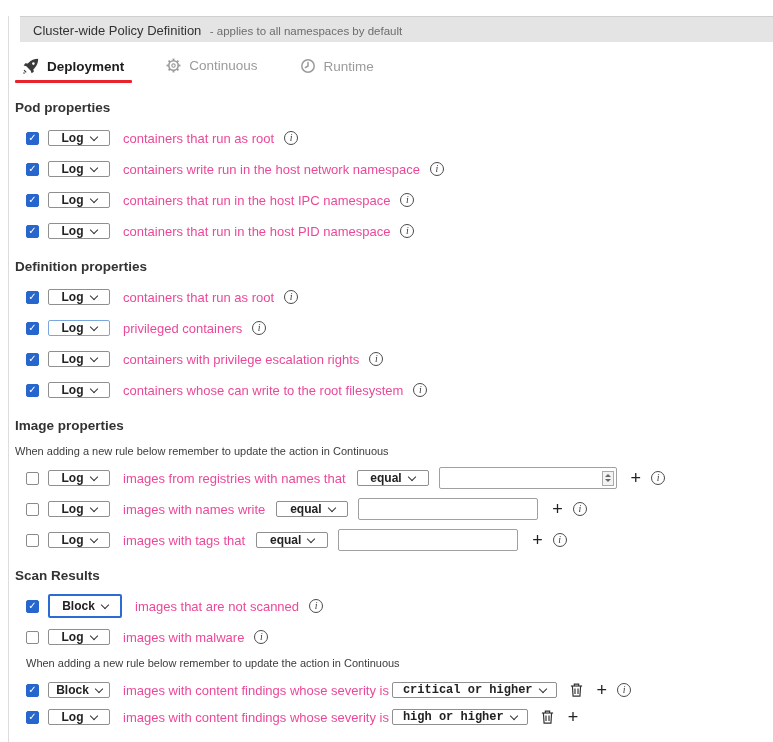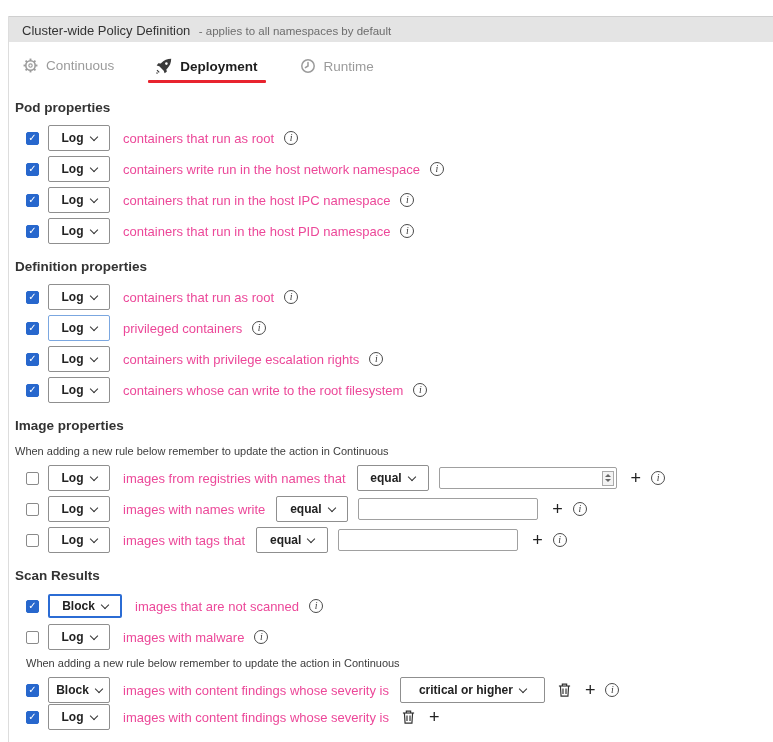--- a/index.html
+++ b/index.html
@@ -2,21 +2,21 @@
 <html><head>
 <meta charset="utf-8">
 <style>
   html,body{margin:0;padding:0;background:#fff;}
   body{width:773px;height:742px;overflow:hidden;
        font-family:"Liberation Sans","DejaVu Sans",sans-serif;color:#333;}
   .top-gap{height:16px;}
   .panel{margin-left:8px;border-left:1px solid #ddd;min-height:726px;box-sizing:border-box;}
   
   .header-bar{background:#e4e4e4;border-top:1px solid #cfcfcf;height:25px;line-height:25px;
-              padding-left:13px;white-space:nowrap;}
+              padding-left:13px;white-space:nowrap;margin-left:11px;}
   .header-title{font-size:13px;color:#333;}
   .header-sub{font-size:11.5px;color:#6d6d6d;margin-left:4px;}
   
   .tabs{display:flex;align-items:flex-start;margin:14px 0 0 6px;}
   .tab{display:flex;flex-direction:column;margin-right:26px;cursor:pointer;}
   .tab-main{display:flex;align-items:center;gap:8px;padding:2px 8px 6px 8px;}
   .tab-label{font-size:13.5px;color:#9b9b9b;}
   .tab.active .tab-label{color:#1d1d1d;font-weight:600;}
   .tab-underline{display:none;height:3px;background:#e8232e;border-radius:1px;}
   .tab.active .tab-underline{display:block;}
@@ -26,21 +26,21 @@
   .note{font-size:11px;color:#3c3c3c;margin:2px 0 10px 6px;}
   .note.indented{margin-left:17px;}
   
   .row{display:flex;align-items:center;margin:0 0 9px 17px;height:22px;}
   .row.tight{margin-bottom:5px;}
   .cb{width:13px;height:13px;box-sizing:border-box;border:1px solid #8a8a8a;background:#fff;
       border-radius:2px;display:inline-flex;align-items:center;justify-content:center;
       flex:0 0 auto;cursor:pointer;}
   .cb.checked{background:#2767cd;border-color:#2767cd;}
   .cb.checked::after{content:"\2713";color:#fff;font-size:10px;font-weight:bold;line-height:1;}
-  .dd{display:inline-flex;align-items:center;justify-content:center;gap:7px;height:26px;
+  .dd{display:inline-flex;align-items:center;justify-content:center;gap:7px;height:16px;
       box-sizing:border-box;border:1px solid #8f8f8f;border-radius:2px;background:#fff;
       margin-left:9px;cursor:pointer;flex:0 0 auto;}
   .dd.action{width:62px;}
   .dd.action-wide{width:70px;}
   .dd.hl{border-color:#7ba7e0;}
   .dd.focused{border:2px solid #2b6cd4;width:74px;height:24px;}
   .dd-label{font-size:12px;font-weight:600;color:#222;}
   .chev{width:5px;height:5px;border-right:1.6px solid #333;border-bottom:1.6px solid #333;
         transform:rotate(45deg);margin-top:-3px;flex:0 0 auto;}
   .lbl{font-size:13px;color:#ec4899;margin-left:13px;white-space:nowrap;}
@@ -55,35 +55,46 @@
        font-size:12px;padding:0 6px;outline:none;}
   .stepper{position:absolute;right:3px;top:3.5px;width:12px;height:15px;box-sizing:border-box;
            border:1px solid #aaa;background:#f3f3f3;display:flex;flex-direction:column;
            align-items:center;justify-content:center;cursor:pointer;}
   .tri-up{width:0;height:0;border-left:3px solid transparent;border-right:3px solid transparent;
           border-bottom:3.5px solid #666;}
   .tri-dn{width:0;height:0;border-left:3px solid transparent;border-right:3px solid transparent;
           border-top:3.5px solid #666;margin-top:1.5px;}
   .plus{font-size:18px;font-weight:400;color:#222;margin-left:14px;line-height:18px;
         cursor:pointer;flex:0 0 auto;}
-  .dd.severity{margin-left:11px;padding:0 18px;}
+  .dd.severity{margin-left:3px;padding:0 10px;font-family:Liberation Mono, monospace;}
   .trash{margin-left:13px;cursor:pointer;display:inline-flex;flex:0 0 auto;}
 </style>
 </head>
 <body>
 
 <div class="top-gap"></div>
 <div class="panel">
 
   <div class="header-bar">
     <span class="header-title">Cluster-wide Policy Definition</span>
     <span class="header-sub">- applies to all namespaces by default</span>
   </div>
 
   <div class="tabs">
+    <div class="tab active">
+      <span class="tab-main">
+        <svg class="icon-svg" width="16" height="16" viewBox="0 0 16 16">
+          <path fill="#3a3a3a" d="M15.2 0.8c-3.9 0-7.3 1.5-9.4 3.7l-1 1.1-2.5-0.4-1.6 2.2 2.6 0.9 4.4 4.4 0.9 2.6 2.2-1.6-0.4-2.5 1.1-1c2.2-2.1 3.7-5.5 3.7-9.4z"></path>
+          <circle fill="#fff" cx="10.4" cy="5.6" r="1.3"></circle>
+          <path stroke="#3a3a3a" stroke-width="1.2" d="M1 12.2l2.2 2.2M0.4 14.8l1.2 0.6"></path>
+        </svg>
+        <span class="tab-label">Deployment</span>
+      </span>
+      <span class="tab-underline"></span>
+    </div>
     <div class="tab">
       <span class="tab-main">
         <svg class="icon-svg" width="15" height="15" viewBox="0 0 16 16">
           <g stroke="#9b9b9b" fill="none">
             <circle cx="8" cy="8" r="5" stroke-width="1.7"></circle>
             <circle cx="8" cy="8" r="1.8" stroke-width="1.2"></circle>
             <g stroke-width="2">
               <line x1="13.2" y1="8" x2="15.4" y2="8"></line>
                 <line x1="0.6" y1="8" x2="2.8" y2="8"></line>
               <line x1="8" y1="13.2" x2="8" y2="15.4"></line>
@@ -92,31 +103,20 @@
                 <line x1="2.77" y1="2.77" x2="4.32" y2="4.32"></line>
               <line x1="11.68" y1="4.32" x2="13.23" y2="2.77"></line>
                 <line x1="2.77" y1="13.23" x2="4.32" y2="11.68"></line>
             </g>
           </g>
         </svg>
         <span class="tab-label">Continuous</span>
       </span>
 
     </div>
-    <div class="tab active">
-      <span class="tab-main">
-        <svg class="icon-svg" width="16" height="16" viewBox="0 0 16 16">
-          <path fill="#3a3a3a" d="M15.2 0.8c-3.9 0-7.3 1.5-9.4 3.7l-1 1.1-2.5-0.4-1.6 2.2 2.6 0.9 4.4 4.4 0.9 2.6 2.2-1.6-0.4-2.5 1.1-1c2.2-2.1 3.7-5.5 3.7-9.4z"></path>
-          <circle fill="#fff" cx="10.4" cy="5.6" r="1.3"></circle>
-          <path stroke="#3a3a3a" stroke-width="1.2" d="M1 12.2l2.2 2.2M0.4 14.8l1.2 0.6"></path>
-        </svg>
-        <span class="tab-label">Deployment</span>
-      </span>
-      <span class="tab-underline"></span>
-    </div>
     <div class="tab">
       <span class="tab-main">
         <svg class="icon-svg" width="16" height="16" viewBox="0 0 16 16">
           <g stroke="#9b9b9b" fill="none" stroke-width="1.5">
             <circle cx="8" cy="8" r="6.2"></circle>
             <path d="M8 4.4V8L5.4 9.6" stroke-linecap="round"></path>
           </g>
         </svg>
         <span class="tab-label">Runtime</span>
       </span>
@@ -308,20 +308,24 @@
     <span class="plus">+</span>
     <span class="info"></span>
   </div>
   <div class="row tight">
     <span class="cb checked"></span>
     <span class="dd action">
       <span class="dd-label">Log</span>
       <span class="chev"></span>
     </span>
     <span class="lbl">images with content findings whose severity is</span>
+    <span class="dd severity">
+      <span class="dd-label">high or higher</span>
+      <span class="chev"></span>
+    </span>
     <span class="trash">
       <svg width="13" height="14" viewBox="0 0 12 13">
         <g stroke="#333" stroke-width="1.1" fill="none">
           <path d="M0.8 2.8h10.4"></path>
             <path d="M4 2.8V1h4v1.8"></path>
           <path d="M2.2 2.8l0.6 9.4h6.4l0.6-9.4"></path>
           <path d="M4.6 5v5.2M7.4 5v5.2"></path>
         </g>
       </svg>
     </span>

